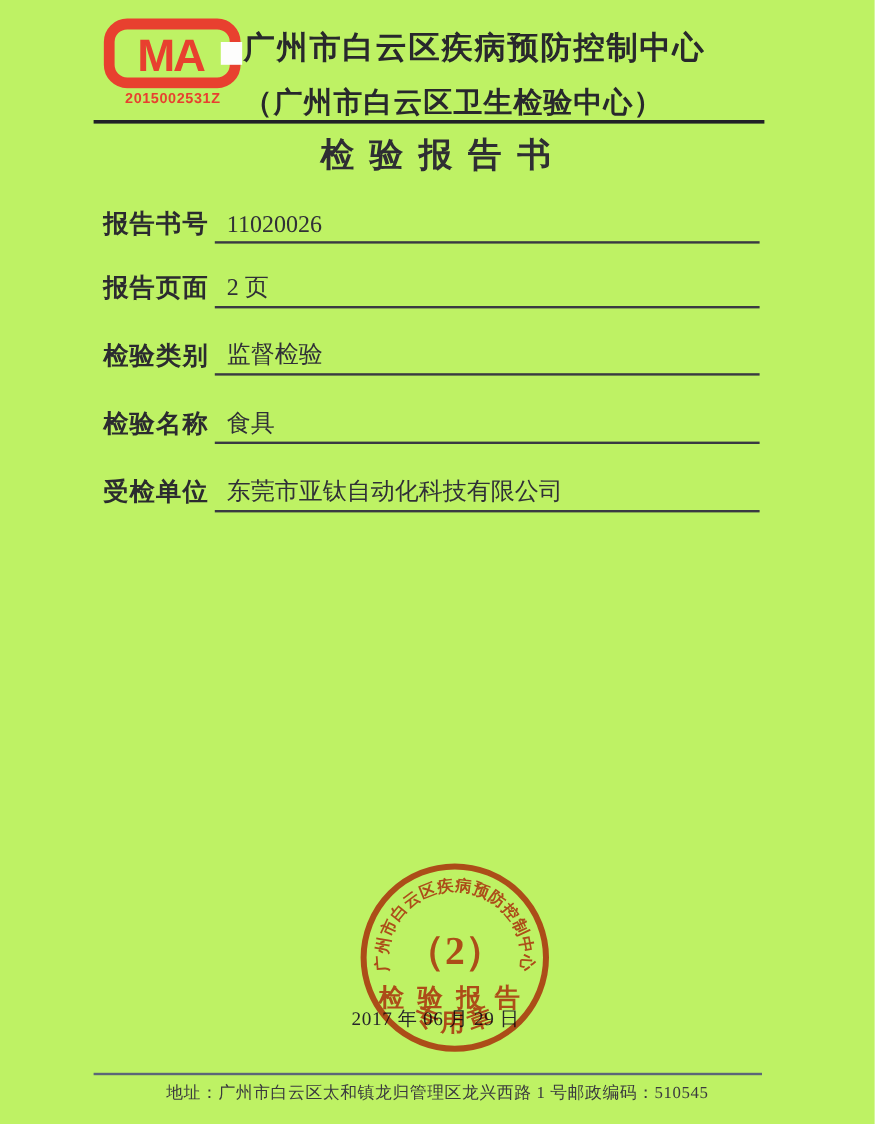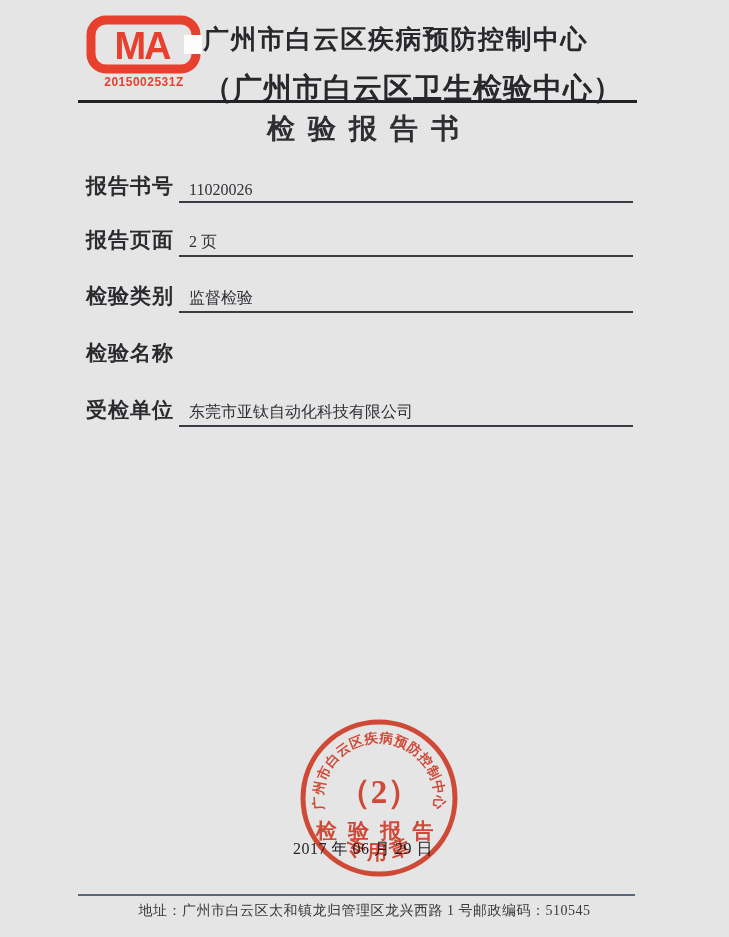--- a/index.html
+++ b/index.html
@@ -1,37 +1,37 @@
 <!DOCTYPE html>
 <html><head>
 <meta charset="utf-8">
 <style>
   html,body{margin:0;padding:0;background:#ffffff;}
   .page{
     position:relative;
     width:729px;height:937px;
-    background:#e5e5e5;
+    background:#bef264;
     overflow:hidden;
     font-family:"Liberation Serif","DejaVu Serif",serif;
     color:#2c2c30;
   }
   
   .logo-block{position:absolute;left:86px;top:15px;width:116px;text-align:center;}
   .logo-svg{display:block;margin:0 auto;}
   .cert-number{
     margin-top:1px;
     font-family:"Liberation Sans","DejaVu Sans",sans-serif;
     font-weight:bold;font-size:12px;letter-spacing:.5px;
     color:#e8402f;white-space:nowrap;
   }
   .org-block{position:absolute;left:203px;top:22px;
     font-family:"Liberation Sans","DejaVu Sans",sans-serif;
     font-weight:bold;color:#28282c;}
   .org-name{font-size:26px;letter-spacing:1.5px;white-space:nowrap;}
-  .org-subtitle{font-size:29px;letter-spacing:1px;margin-top:12px;white-space:nowrap;}
+  .org-subtitle{font-size:24px;letter-spacing:1px;margin-top:12px;white-space:nowrap;}
   .rule-top{position:absolute;left:78px;top:100px;width:559px;height:3px;background:#212126;}
   
   .report-title{
     position:absolute;left:0;top:110px;width:729px;
     text-align:center;font-size:28px;font-weight:bold;
     letter-spacing:3px;color:#2e2e33;white-space:nowrap;
   }
   
   .field-row{
     position:absolute;left:86px;width:547px;height:31px;
@@ -43,21 +43,21 @@
   .field-row.r3{top:339px;}
   .field-row.r4{top:396px;}
   .field-label{
     font-family:"Liberation Sans","DejaVu Sans",sans-serif;
     font-weight:bold;font-size:21px;letter-spacing:1px;
     color:#2b2b2f;white-space:nowrap;padding-bottom:3px;flex:0 0 auto;
   }
   .field-line{
     flex:1 1 auto;margin-left:5px;
     border-bottom:2px solid #3a3a42;
-    font-size:16px;color:#303037;
+    font-size:20px;color:#303037;
     padding:0 0 2px 10px;white-space:nowrap;
   }
   
   .report-date{
     position:absolute;left:293px;top:839px;
     font-size:16px;letter-spacing:.5px;color:#26262a;white-space:nowrap;
   }
   .stamp-svg{
     position:absolute;left:292px;top:711px;
     mix-blend-mode:multiply;opacity:.93;
@@ -100,20 +100,21 @@
   <div class="field-row r1">
     <span class="field-label">报告页面</span>
     <span class="field-line">2 页</span>
   </div>
   <div class="field-row r2">
     <span class="field-label">检验类别</span>
     <span class="field-line">监督检验</span>
   </div>
   <div class="field-row r3">
     <span class="field-label">检验名称</span>
+    <span class="field-line">食具</span>
   </div>
   <div class="field-row r4">
     <span class="field-label">受检单位</span>
     <span class="field-line">东莞市亚钛自动化科技有限公司</span>
   </div>
 
   <div class="report-date">2017 年 06 月 29 日</div>
 
   <svg class="stamp-svg" width="174" height="174" viewBox="0 0 174 174">
     <defs>

